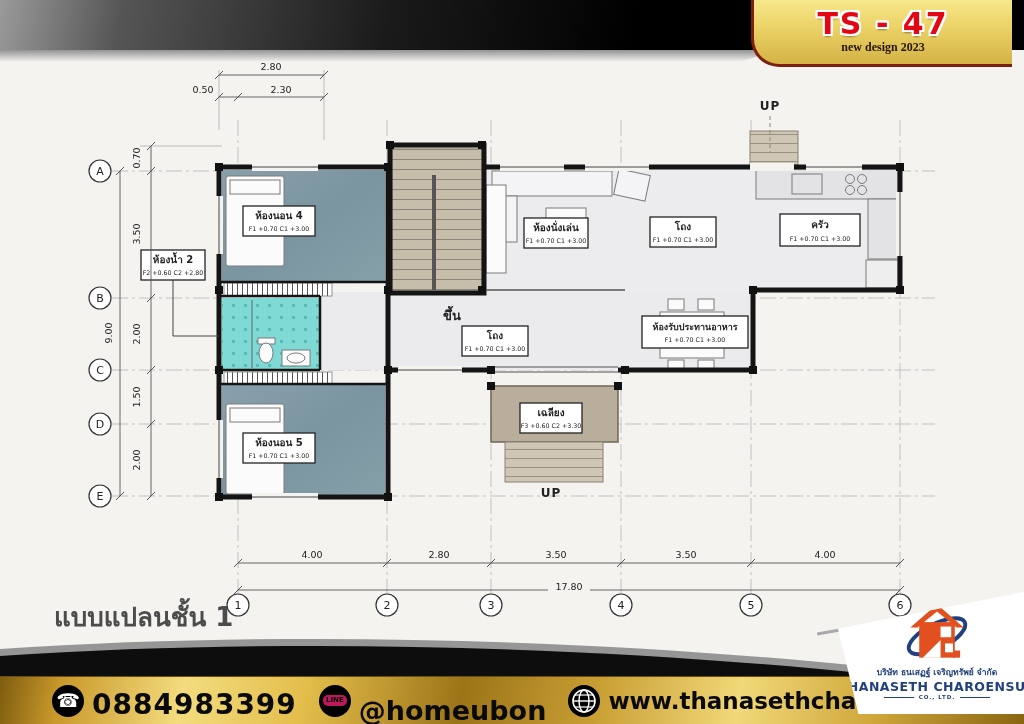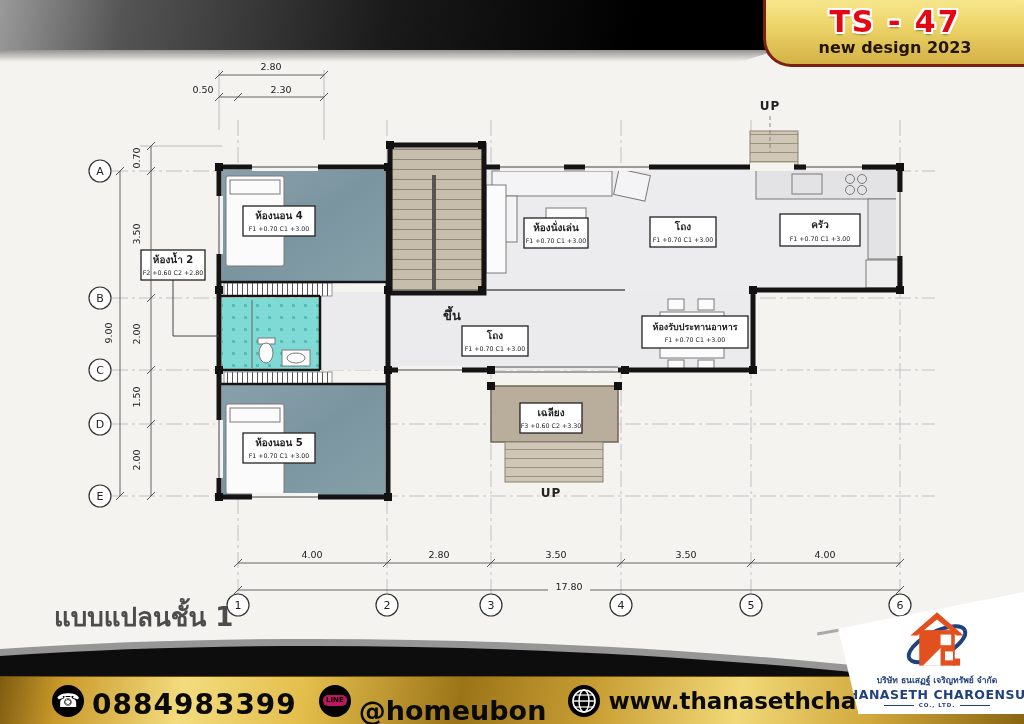--- a/index.html
+++ b/index.html
@@ -6,29 +6,29 @@
   body{width:1024px;height:724px;overflow:hidden;background:#e9e7e4;
        font-family:"DejaVu Sans","Liberation Sans",sans-serif;}
   .page{position:relative;width:1024px;height:724px;background:#f4f3f0;overflow:hidden;}
 
   
   .top-bar{position:absolute;top:0;left:0;width:100%;height:50px;z-index:4;
     background:linear-gradient(100deg,#9a9a9a 0%,#555 12%,#1a1a1a 38%,#000 62%,#000 100%);}
   .top-bar-shadow{position:absolute;top:50px;left:0;width:76%;height:12px;z-index:4;
     background:linear-gradient(180deg,rgba(130,130,130,.85),rgba(130,130,130,0));
     clip-path:polygon(0 0,100% 0,95% 100%,0 100%);}
-  .badge{position:absolute;top:0;right:0;width:258px;height:64px;z-index:6;
+  .badge{position:absolute;top:0;right:12px;width:258px;height:64px;z-index:6;
     background:linear-gradient(180deg,#f7e78c 0%,#ecd468 40%,#d4b246 100%);
     border-bottom-left-radius:28px;
     border-left:3px solid #7d2012;border-bottom:3px solid #7d2012;
     display:flex;flex-direction:column;align-items:center;justify-content:center;}
   .badge-model{font-size:30px;font-weight:800;letter-spacing:2px;color:#e30613;line-height:1;
     text-shadow:-2px -2px 0 #fff,2px -2px 0 #fff,-2px 2px 0 #fff,2px 2px 0 #fff,
                  0 -2px 0 #fff,0 2px 0 #fff,-2px 0 0 #fff,2px 0 0 #fff, 0 3px 2px rgba(60,30,0,.45);}
-  .badge-sub{font-size:16px;font-weight:700;color:#241403;margin-top:1px;}
+  .badge-sub{font-size:12px;font-weight:700;color:#241403;margin-top:1px;font-family:Liberation Serif, serif;}
 
   
   .plan-svg{position:absolute;top:0;left:0;z-index:2;}
   .plan-svg text{font-family:"DejaVu Sans","Liberation Sans",sans-serif;fill:#222;text-anchor:middle;}
   .room-name{font-size:10px;font-weight:700;fill:#111;}
   .room-name-sm{font-size:9px;font-weight:700;fill:#111;}
   .room-levels{font-size:6.3px;fill:#222;}
   .dim{font-size:9.5px;fill:#333;}
   .bubble-t{font-size:11px;fill:#222;}
   .up-t{font-size:12px;font-weight:700;fill:#333;letter-spacing:1px;}
@@ -53,21 +53,21 @@
     display:flex;align-items:center;justify-content:center;flex:0 0 auto;}
   .phone-glyph{font-size:19px;line-height:1;}
   .line-bubble{background:#be185d;border-radius:5px;padding:2px 3px;font-size:7px;font-weight:800;color:#000;line-height:1;}
 
   
   .logo-stripe{position:absolute;right:0;bottom:125px;width:210px;height:3px;background:#a9a9a9;
     transform:rotate(-10deg);transform-origin:100% 50%;z-index:5;}
   .logo-panel{position:absolute;right:0;bottom:10px;width:186px;height:122px;background:#fff;z-index:6;
     clip-path:polygon(0 30%,100% 0,100% 100%,11% 100%);
     display:flex;flex-direction:column;align-items:center;justify-content:flex-end;
-    padding:6px 4px 6px 16px;box-sizing:border-box;}
+    padding:6px 4px 14px 16px;box-sizing:border-box;}
   .co-th{font-size:8.5px;font-weight:700;color:#20407e;white-space:nowrap;margin-top:2px;}
   .co-en{font-size:12.5px;font-weight:800;color:#20407e;letter-spacing:.5px;white-space:nowrap;}
   .co-suffix{display:flex;align-items:center;gap:5px;font-size:5.5px;font-weight:700;color:#20407e;letter-spacing:1px;}
   .co-suffix::before,.co-suffix::after{content:"";width:30px;height:1px;background:#20407e;}
 </style>
 </head>
 <body>
 
 <div class="page">
 

